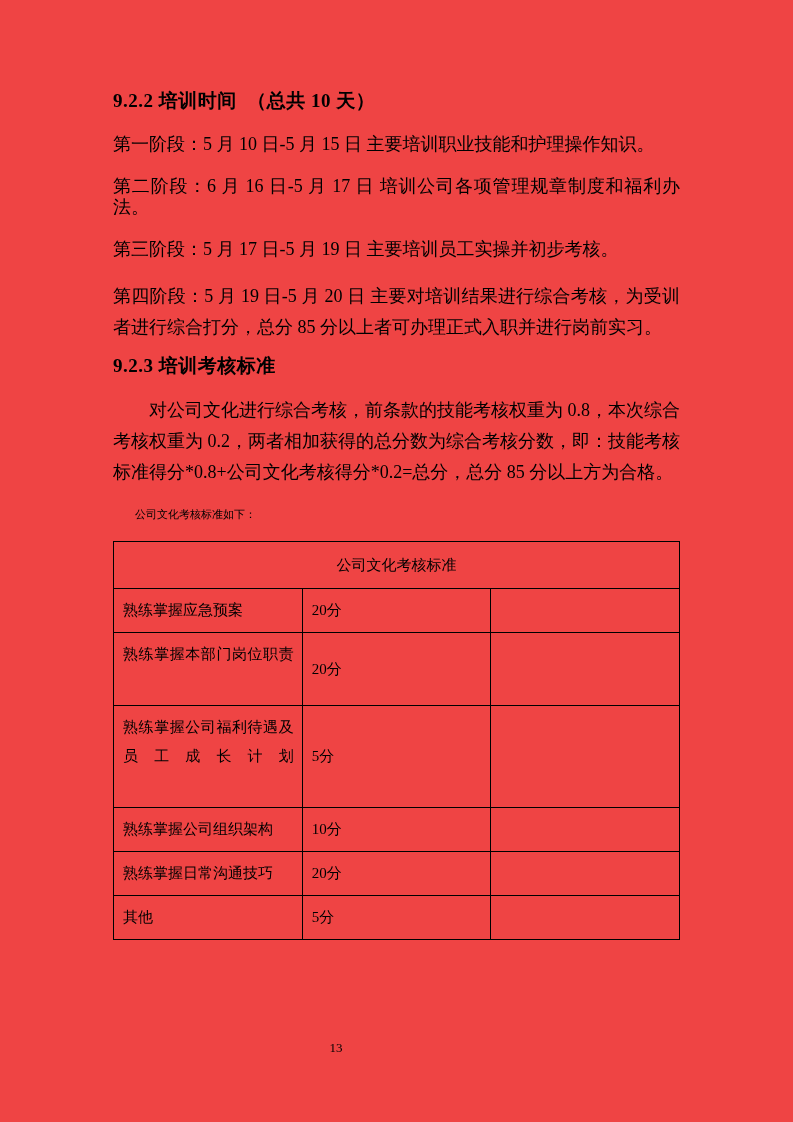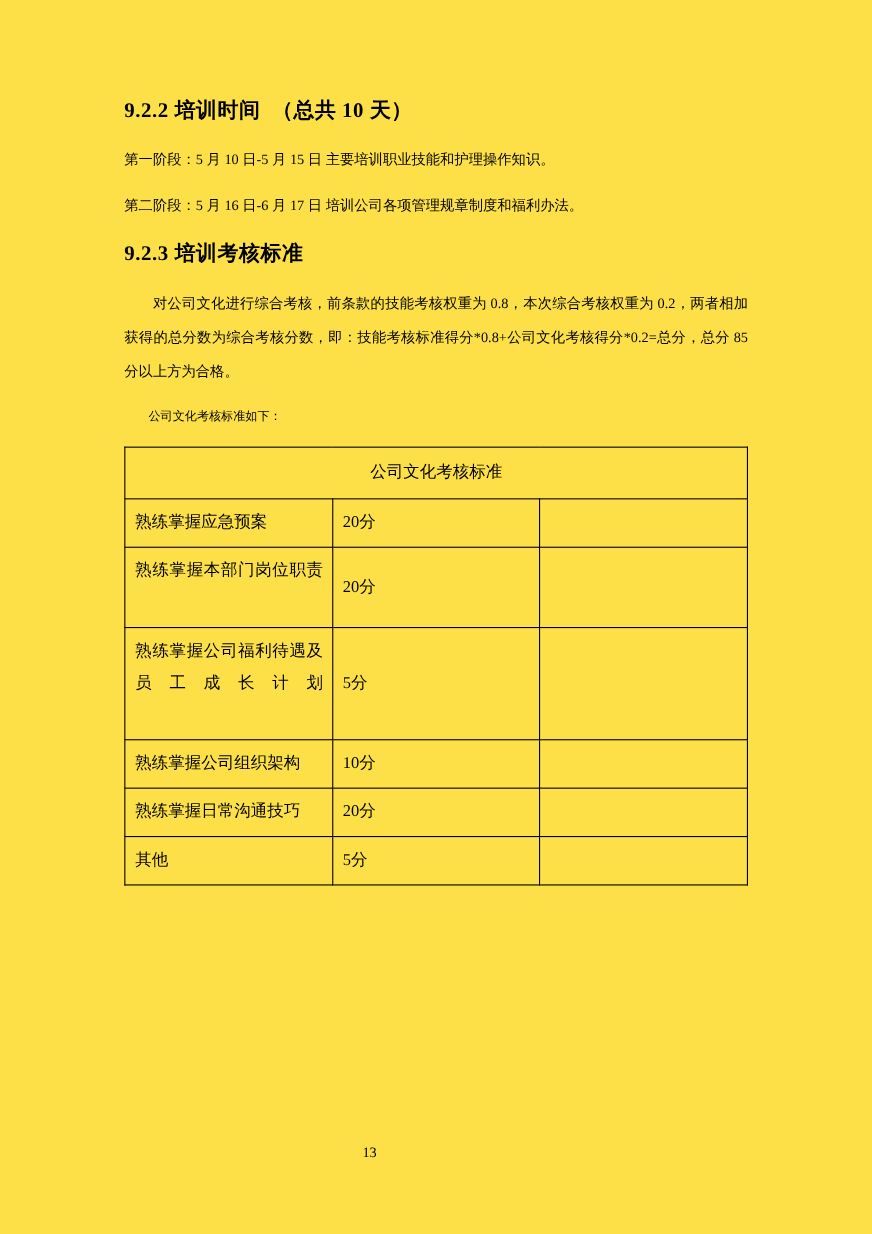--- a/index.html
+++ b/index.html
@@ -8,21 +8,21 @@
     background: #ffffff;
   }
   body {
     font-family: "Liberation Serif", "DejaVu Serif", serif;
     color: #000000;
   }
   .page {
     position: relative;
     width: 793px;
     height: 1122px;
-    background: #fde047;
+    background: #ef4444;
     overflow: hidden;
     box-sizing: border-box;
   }
   .content {
     position: absolute;
     left: 113px;
     top: 88px;
     width: 567px;
   }
 
@@ -35,21 +35,21 @@
     letter-spacing: 0.5px;
     margin: 0;
     padding: 0;
     white-space: pre;
   }
   .h3-gap-1 { margin-bottom: 20px; }
   .h3-second { margin-top: 9px; margin-bottom: 14px; }
 
   
   .para {
-    font-size: 13px;
+    font-size: 18px;
     line-height: 21px;
     margin: 0 0 21px 0;
     text-align: justify;
     text-justify: inter-ideograph;
     white-space: normal;
   }
   .para-indent { text-indent: 2em; margin-top: 16px; }
   .para-block {
     margin-bottom: 16px;
     line-height: 31px;
@@ -114,23 +114,25 @@
 </head>
 <body>
 
 <div class="page">
   <div class="content">
 
     <h3 class="h3 h3-gap-1">9.2.2 培训时间  （总共 10 天）</h3>
 
     <p class="para">第一阶段：5 月 10 日-5 月 15 日  主要培训职业技能和护理操作知识。</p>
 
-    <p class="para">第二阶段：5 月 16 日-6 月 17 日  培训公司各项管理规章制度和福利办法。</p>
+    <p class="para">第二阶段：6 月 16 日-5 月 17 日  培训公司各项管理规章制度和福利办法。</p>
 
+    <p class="para">第三阶段：5 月 17 日-5 月 19 日  主要培训员工实操并初步考核。</p>
 
+    <p class="para para-multi">第四阶段：5 月 19 日-5 月 20 日  主要对培训结果进行综合考核，为受训者进行综合打分，总分 85 分以上者可办理正式入职并进行岗前实习。</p>
 
     <h3 class="h3 h3-second">9.2.3 培训考核标准</h3>
 
     <p class="para para-indent para-block">对公司文化进行综合考核，前条款的技能考核权重为 0.8，本次综合考核权重为 0.2，两者相加获得的总分数为综合考核分数，即：技能考核标准得分*0.8+公司文化考核得分*0.2=总分，总分 85 分以上方为合格。</p>
 
     <p class="lead-line">公司文化考核标准如下：</p>
 
     <table class="tbl">
       <tbody>
         <tr>

